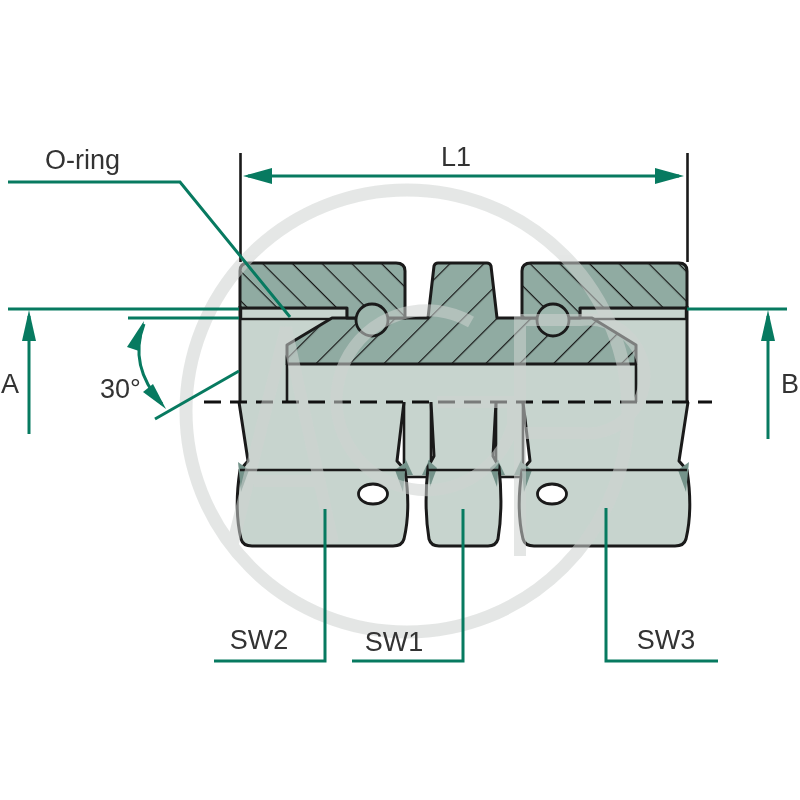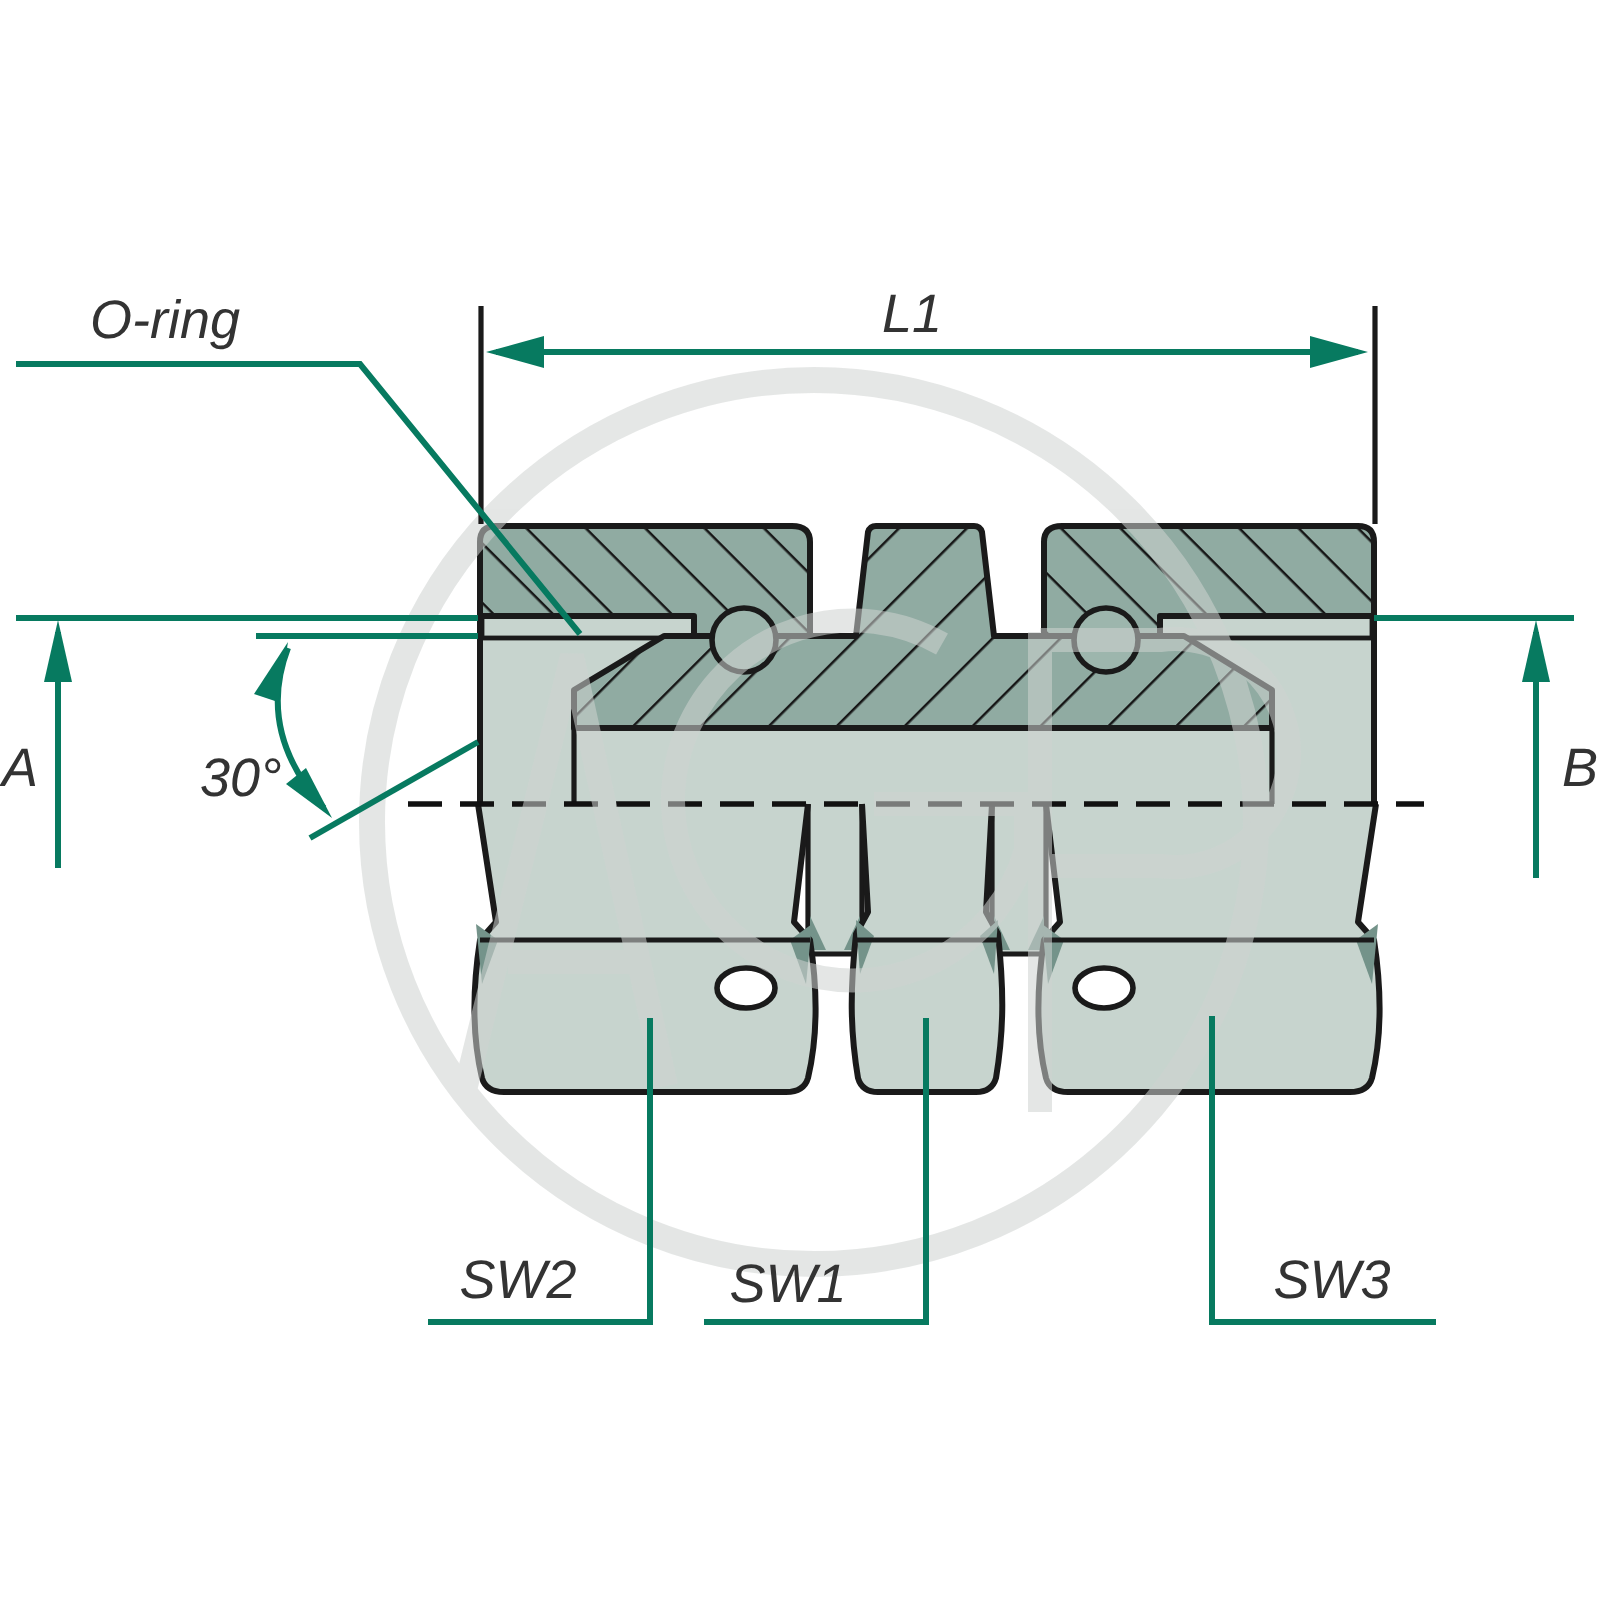--- a/index.html
+++ b/index.html
@@ -1,17 +1,17 @@
 <!DOCTYPE html>
 <html><head>
 <meta charset="utf-8">
 <style>
   html,body{margin:0;padding:0;background:#ffffff;}
   .page{position:relative;width:800px;height:800px;background:#ffffff;overflow:hidden;
-        font-family:"Liberation Sans", sans-serif;font-style:italic;}
+        font-family:"Liberation Sans", sans-serif;}
   .page svg{position:absolute;left:0;top:0;}
   .dim-text{fill:#333333;font-size:27px;font-family:"Liberation Sans", sans-serif;}
   .visually-hidden{position:absolute;width:1px;height:1px;overflow:hidden;clip:rect(0 0 0 0);white-space:nowrap;}
 </style>
 </head>
 <body>
 
 <div class="page">
   <span class="visually-hidden">AGP</span>
 

